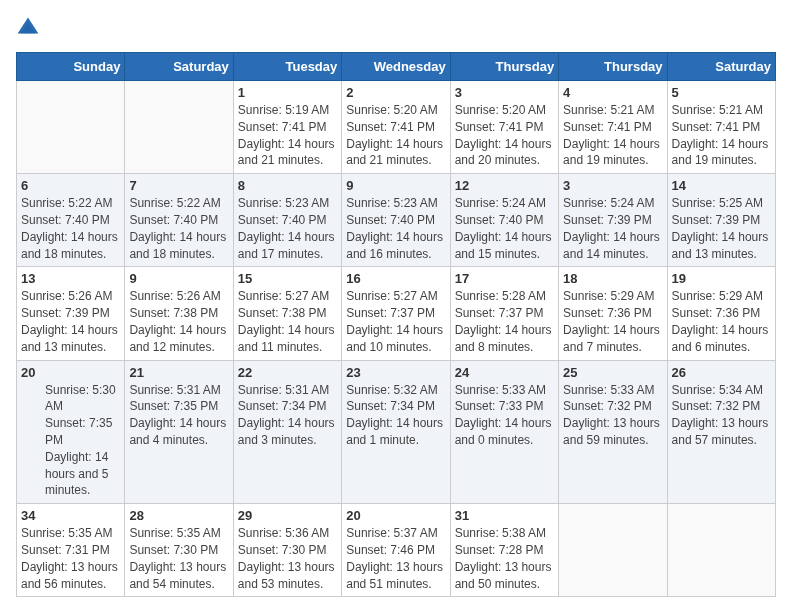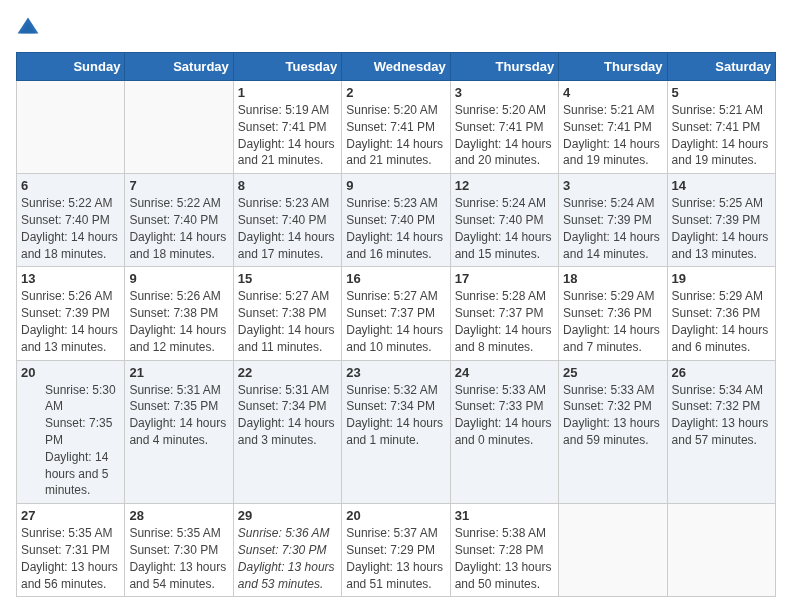--- a/index.html
+++ b/index.html
@@ -290,41 +290,41 @@
         </td>
         <td>
           <span class="day-number">26</span>
           <div class="day-detail" style="white-space: pre-line;">Sunrise: 5:34 AM
 Sunset: 7:32 PM
 Daylight: 13 hours and 57 minutes.</div>
         </td>
       </tr>
       <tr>
         <td>
-          <span class="day-number">27</span>
+          <span class="day-number">34</span>
           <div class="day-detail" style="white-space: pre-line;">Sunrise: 5:35 AM
 Sunset: 7:31 PM
 Daylight: 13 hours and 56 minutes.</div>
         </td>
         <td>
           <span class="day-number">28</span>
           <div class="day-detail" style="white-space: pre-line;">Sunrise: 5:35 AM
 Sunset: 7:30 PM
 Daylight: 13 hours and 54 minutes.</div>
         </td>
         <td>
           <span class="day-number">29</span>
-          <div class="day-detail" style="white-space: pre-line; font-style: italic;">Sunrise: 5:36 AM
+          <div class="day-detail" style="white-space: pre-line;">Sunrise: 5:36 AM
 Sunset: 7:30 PM
 Daylight: 13 hours and 53 minutes.</div>
         </td>
         <td>
           <span class="day-number">20</span>
           <div class="day-detail" style="white-space: pre-line;">Sunrise: 5:37 AM
-Sunset: 7:29 PM
+Sunset: 7:46 PM
 Daylight: 13 hours and 51 minutes.</div>
         </td>
         <td>
           <span class="day-number">31</span>
           <div class="day-detail" style="white-space: pre-line;">Sunrise: 5:38 AM
 Sunset: 7:28 PM
 Daylight: 13 hours and 50 minutes.</div>
         </td>
         <td class="empty-cell"></td>
         <td class="empty-cell"></td>

